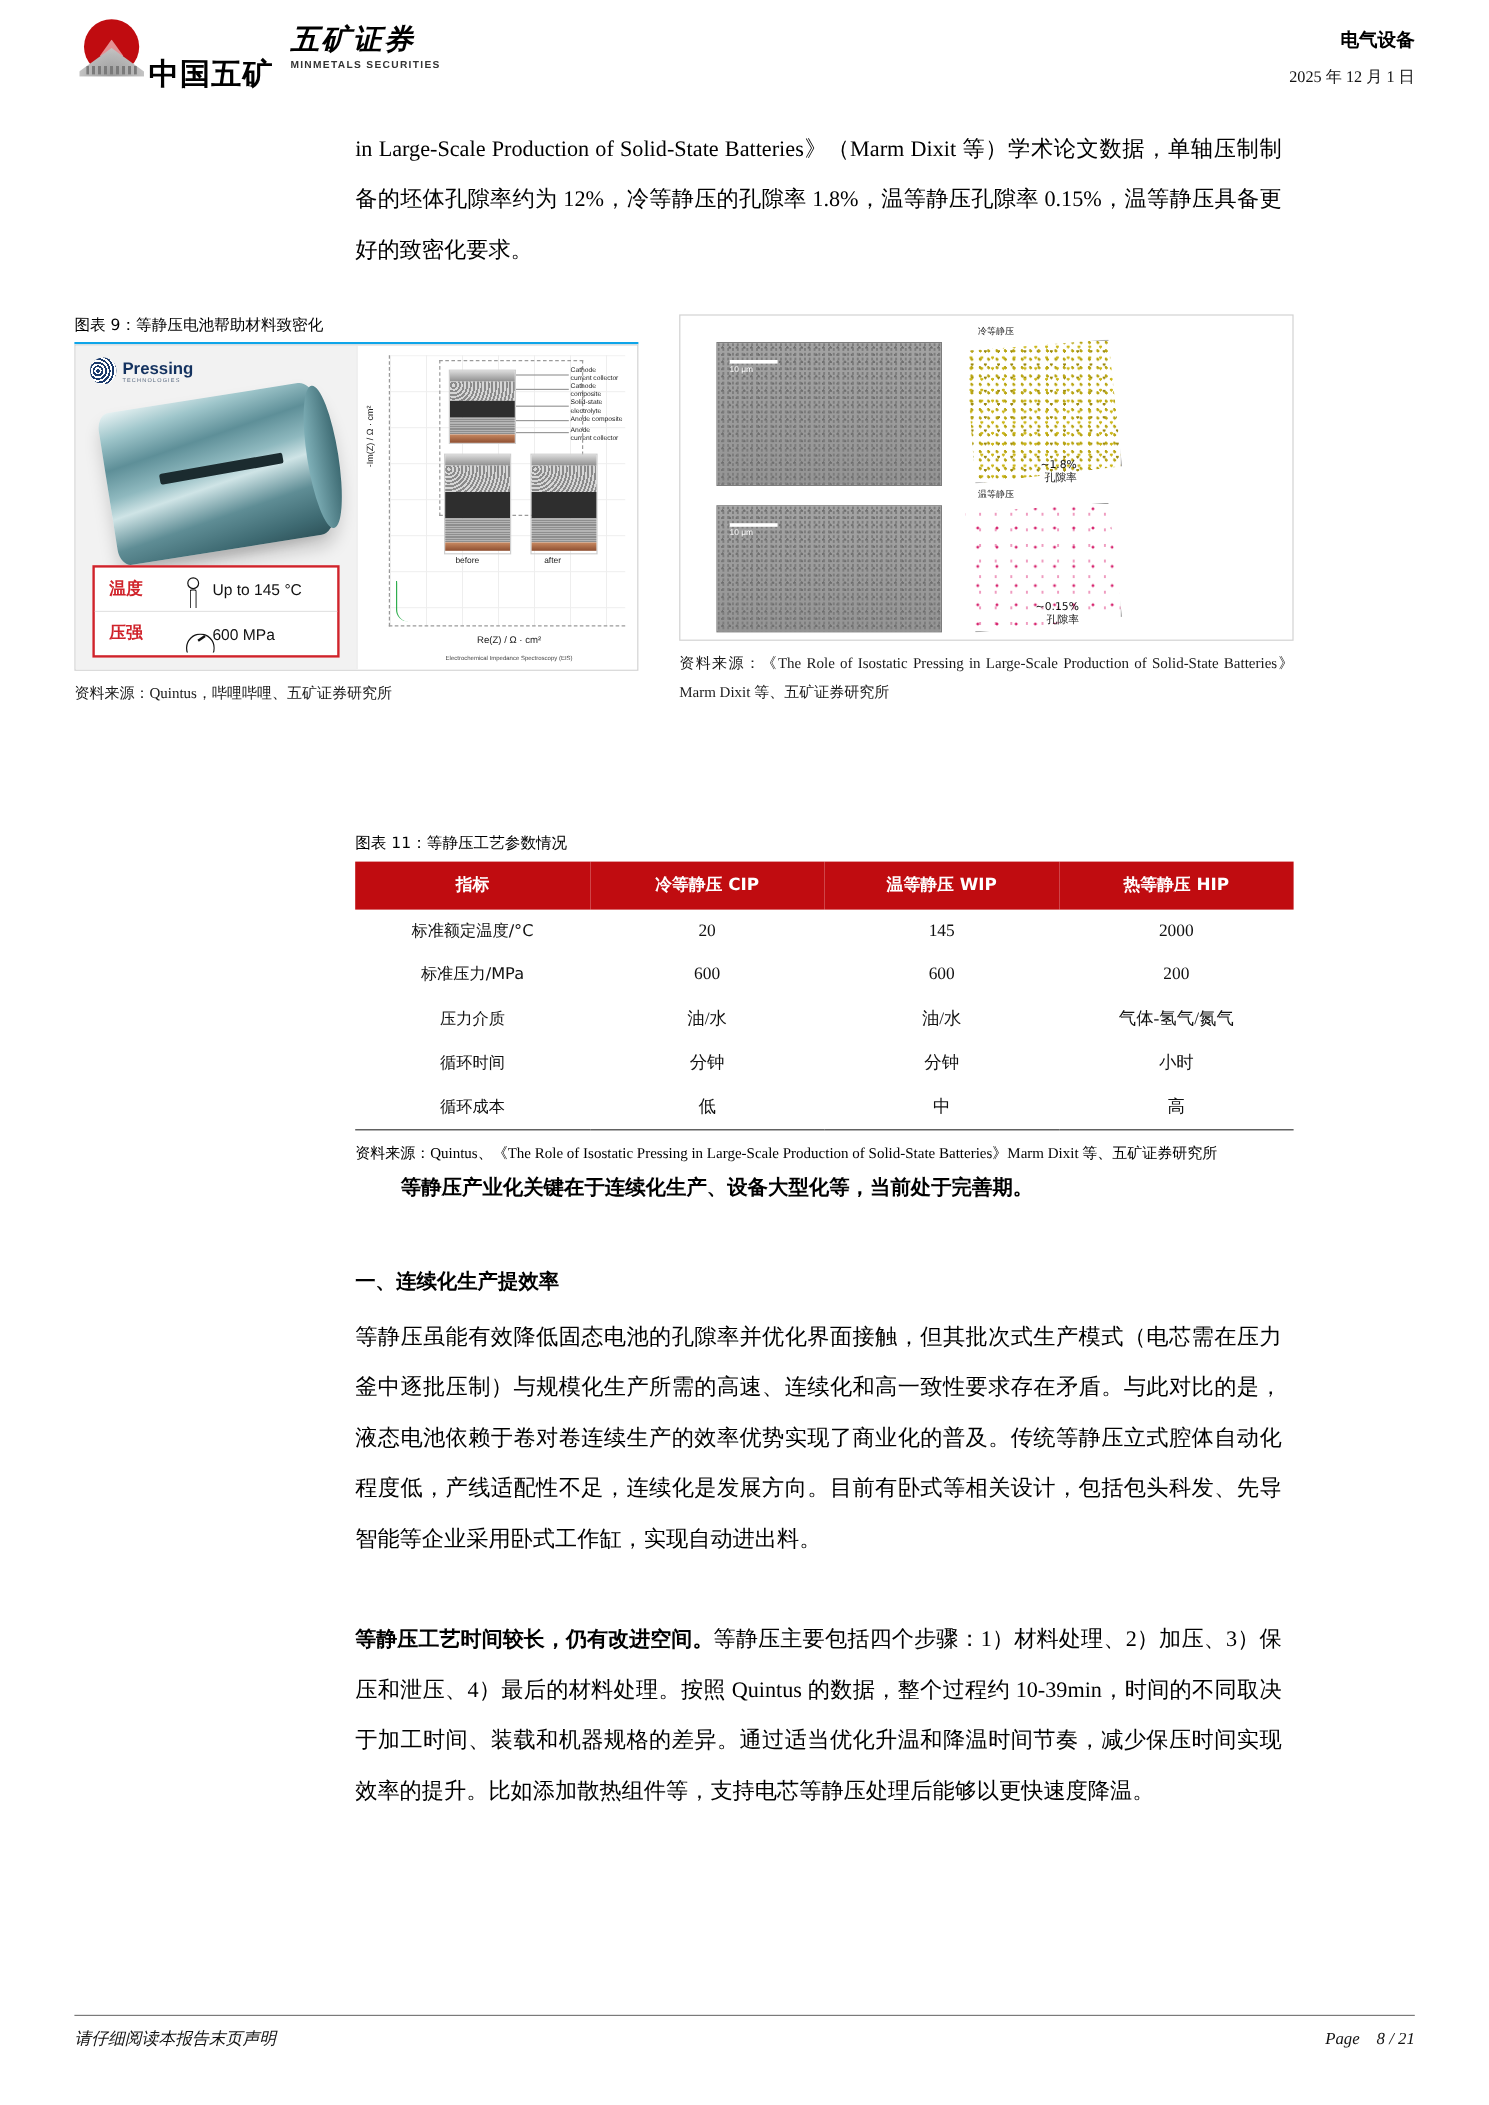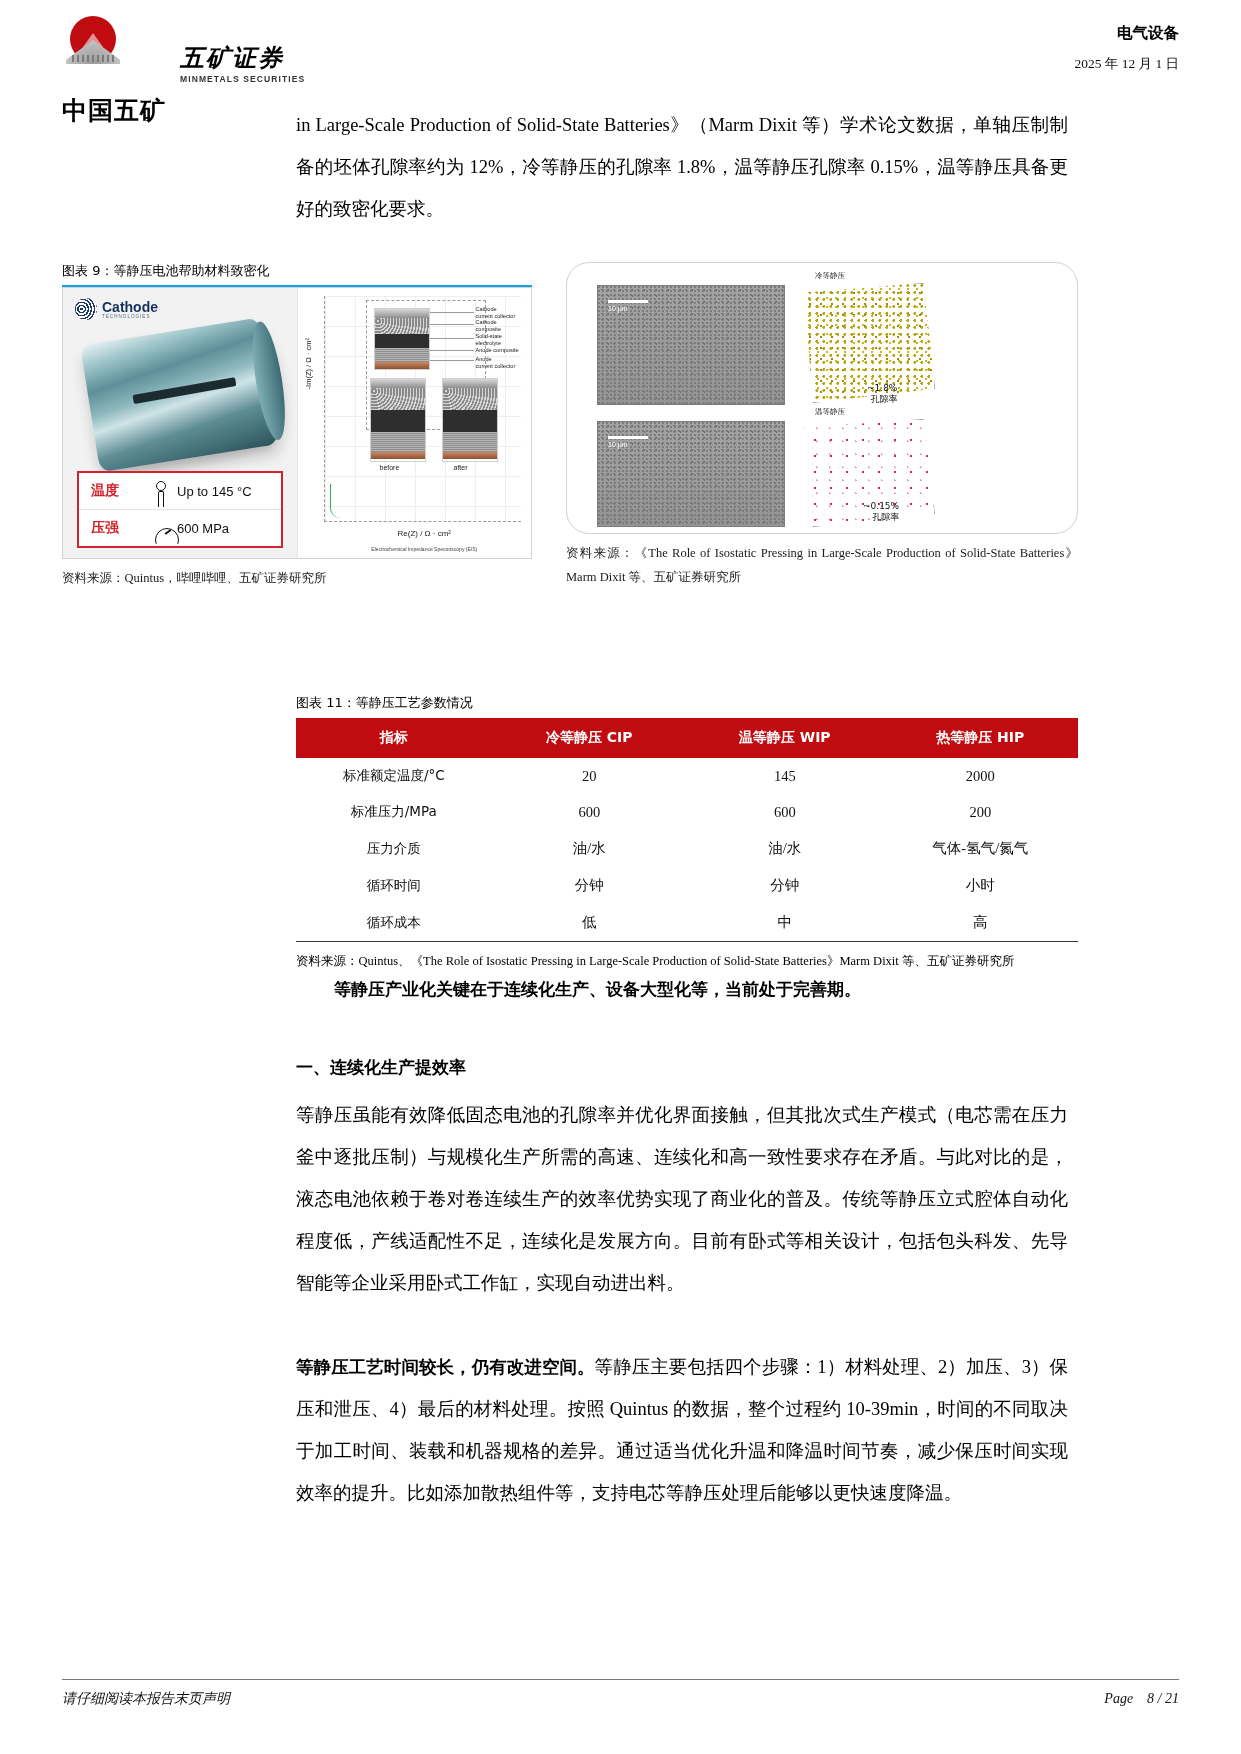--- a/index.html
+++ b/index.html
@@ -123,21 +123,21 @@
   .s-sse{background:#2e2e2e;height:14px !important;}
   .s-ac{background:repeating-linear-gradient(180deg,#b4b4b4 0 1px,#8e8e8e 1px 2px);height:14px !important;}
   .s-acc{background:linear-gradient(180deg,#c98a62,#8e4f31);height:7px !important;}
   .legend{position:absolute;font-family:"Liberation Sans",sans-serif;font-size:5.6px;color:#222;line-height:1.25;}
   .legline{position:absolute;height:1px;background:#9a9a9a;}
   .beflab{position:absolute;font-family:"Liberation Sans",sans-serif;font-size:7px;color:#222;}
   .greencurve{position:absolute;left:6px;bottom:36px;width:18px;height:34px;
     border-left:1.4px solid #2fae4e;border-bottom-left-radius:10px;}
 
   
-  .f10{height:270px;position:relative;background:#fff;border-radius:23px;}
+  .f10{height:270px;position:relative;background:#fff;}
   .sem2{position:absolute;border:1px solid #7d7d7d;
       background-image:
         radial-gradient(circle at 20% 30%, #7c7c7c 0 1px, transparent 1px),
         radial-gradient(circle at 70% 60%, #6e6e6e 0 1px, transparent 1px),
         linear-gradient(0deg,#949494,#a3a3a3);
       background-size:4px 4px,6px 6px,100% 100%;}
   .scalebar{position:absolute;left:10px;top:14px;color:#fff;font-family:"Liberation Sans",sans-serif;font-size:7px;}
   .scalebar i{display:block;width:40px;height:2.5px;background:#fff;margin-bottom:2px;}
   .cube{position:absolute;border:1px solid #9b9b9b;}
   .cube-lbl{position:absolute;font-family:"DejaVu Sans",sans-serif;font-size:7.5px;color:#111;}
@@ -180,21 +180,21 @@
   .foot-l{font-family:"DejaVu Sans",sans-serif;font-size:14px;font-style:italic;color:#111;}
   .foot-r{font-family:"Liberation Serif",serif;font-style:italic;font-size:14px;color:#111;}
 </style>
 </head>
 <body>
 
 <div class="page">
 
   <div class="header">
     <div class="hdr-logo">
-      <div style="display:flex;flex-direction:column;align-items:flex-start;">
+      <div style="display:flex;flex-direction:row;align-items:flex-end;">
         <div class="logo-mark">
           <div class="logo-circ"></div>
           <div class="logo-dome"></div>
         </div>
         <div class="logo-cn">中国五矿</div>
       </div>
       <div class="logo-txt" style="margin-top:-14px;">
         <div class="l1">五矿证券</div>
         <div class="l2">MINMETALS SECURITIES</div>
       </div>
@@ -207,21 +207,21 @@
 
   <div class="body-p p-intro">in Large-Scale Production of Solid-State Batteries》（Marm Dixit 等）学术论文数据，单轴压制制备的坯体孔隙率约为 12%，冷等静压的孔隙率 1.8%，温等静压孔隙率 0.15%，温等静压具备更好的致密化要求。</div>
 
   <div class="fig-left">
     <div class="fig-cap fig-rule">图表 9：等静压电池帮助材料致密化</div>
     <div class="fig-box f9">
       <div class="f9-l">
         <div class="quintus">
           <div class="q-swirl"></div>
           <div>
-            <div class="q-name">Cathode</div>
+            <div class="q-name">Pressing</div>
             <div class="q-sub">TECHNOLOGIES</div>
           </div>
         </div>
         <div class="cyl-shadow"></div>
         <div class="cylinder"></div>
         <div class="redbox">
           <div class="rb-row">
             <span class="rb-lbl">温度</span>
             <span class="rb-ico"><span class="thermo"></span></span>
             <span class="rb-val">Up to 145 °C</span>

